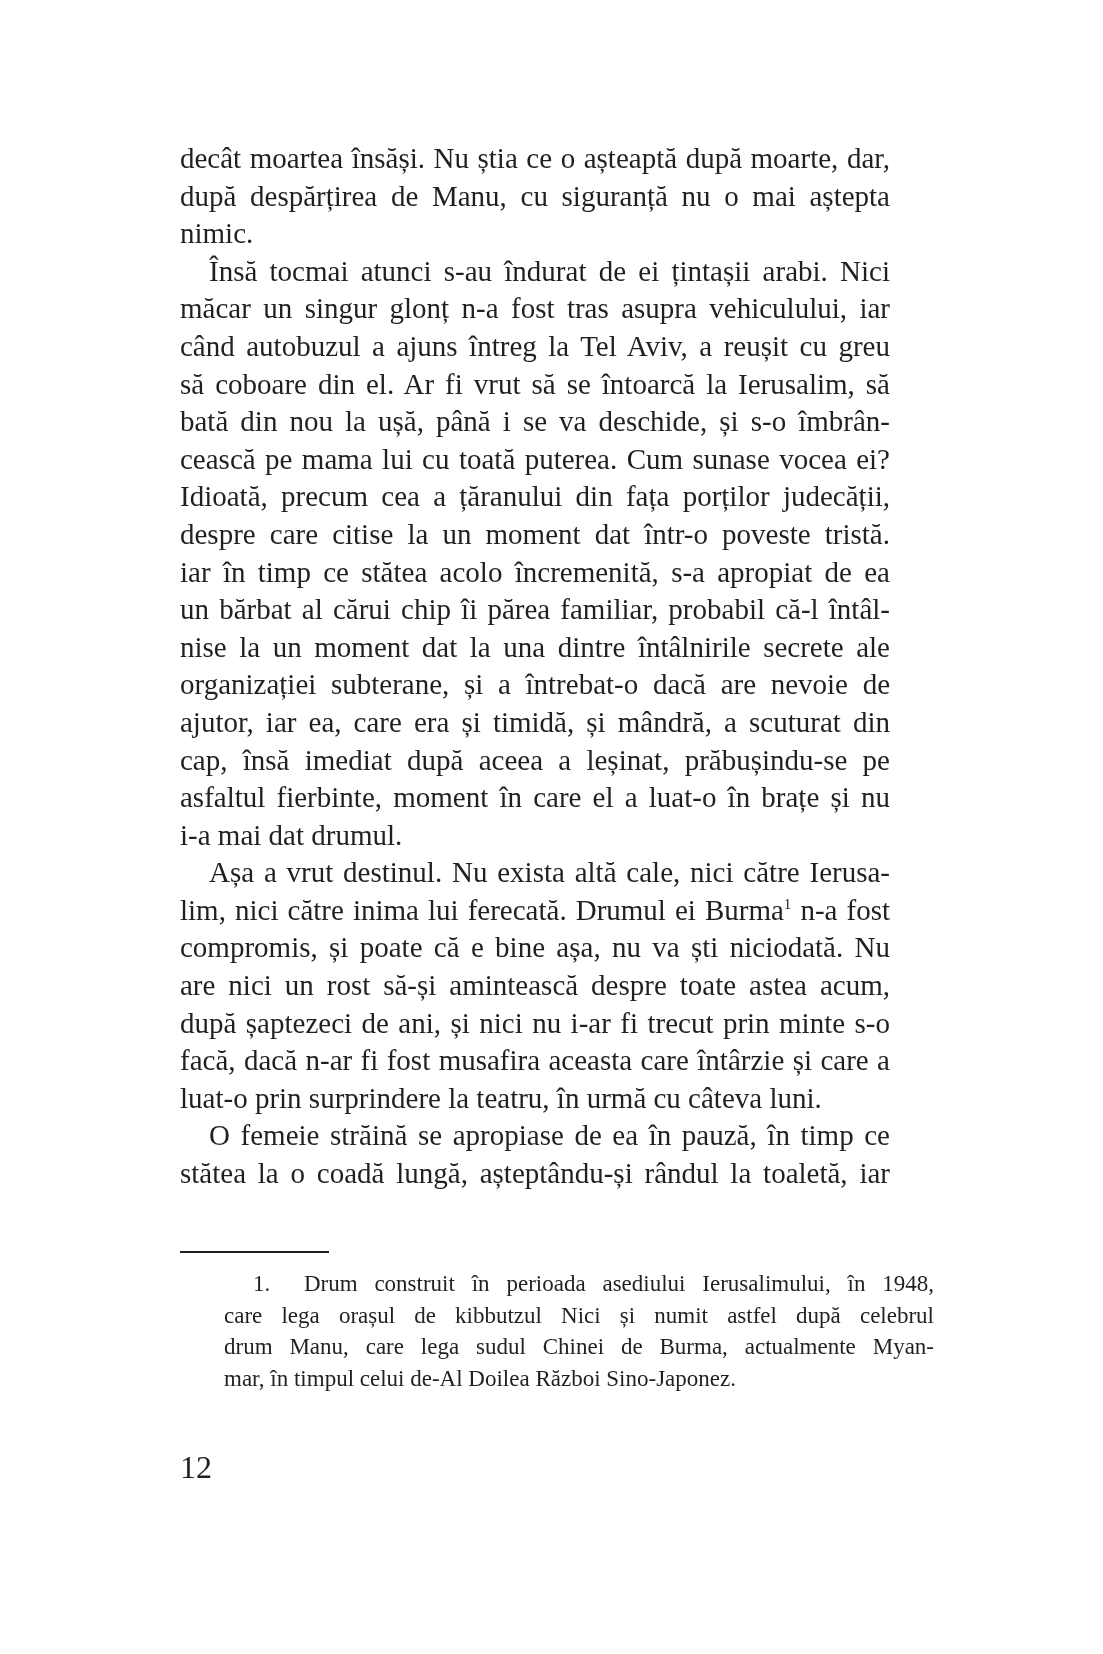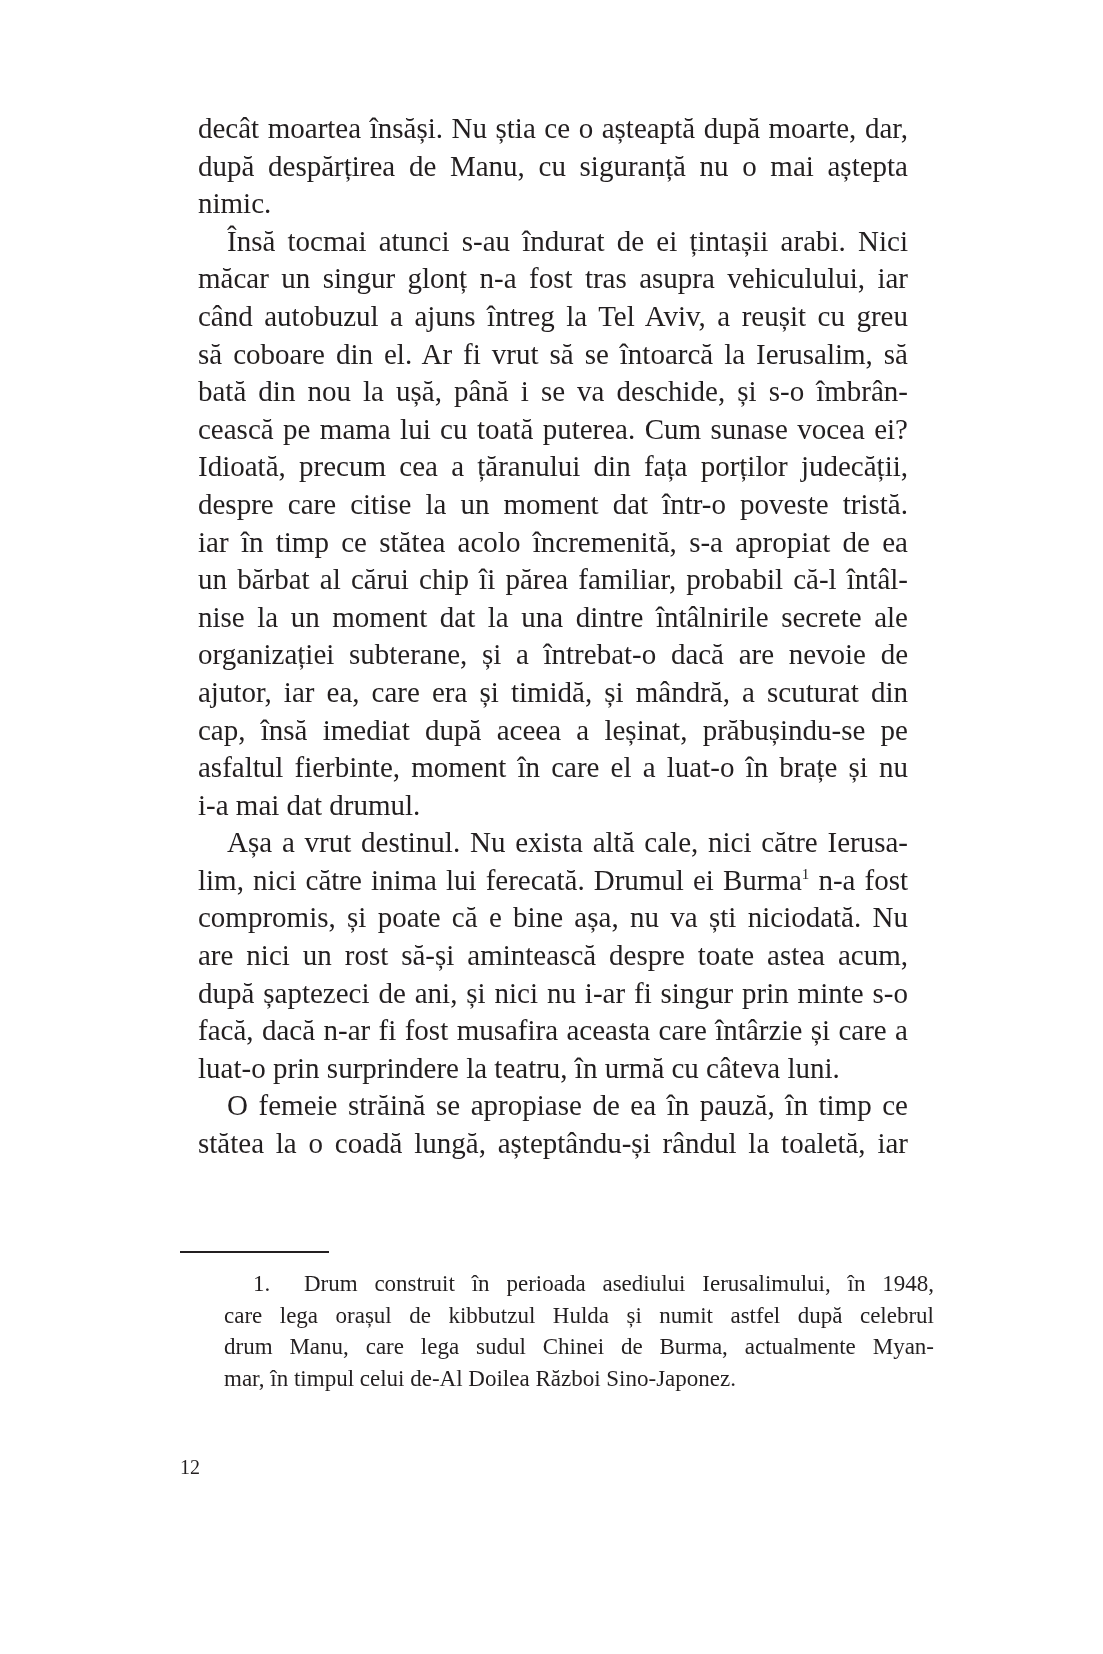--- a/index.html
+++ b/index.html
@@ -3,42 +3,42 @@
   <meta charset="utf-8">
   <style>
     html, body { margin: 0; padding: 0; background: #ffffff; }
     body { width: 1103px; height: 1654px; position: relative; overflow: hidden; }
     .page {
       position: absolute; left: 0; top: 0; width: 1103px; height: 1654px;
       background: #ffffff; color: #231f20;
       font-family: "Liberation Serif", "DejaVu Serif", serif;
     }
     .body-text {
-      position: absolute; left: 180px; top: 110px; width: 710px;
-      font-size: 29px; line-height: 37.6px; margin-left: 18px;
+      position: absolute; left: 180px; top: 140px; width: 710px;
+      font-size: 29px; line-height: 37.6px;
     }
     .line {
       display: block; text-align: justify; text-align-last: justify;
       white-space: nowrap; height: 37.6px; overflow: visible;
     }
     .line.last { text-align-last: left; }
     .line.indent { padding-left: 29px; }
     .footnote-rule {
       position: absolute; left: 180px; top: 1251px; width: 149px; height: 1.5px;
       background: #231f20;
     }
     .footnotes {
       position: absolute; left: 180px; top: 1268px; width: 710px;
       font-size: 23px; line-height: 31.5px; margin-left: 44px;
     }
     .footnotes .line { height: 31.5px; }
     .footnotes .line.indent { padding-left: 29px; }
     .page-number {
       position: absolute; left: 180px; top: 1452px;
-      font-size: 20px; line-height: 30px; text-align: right;
+      font-size: 32px; line-height: 30px; text-align: right;
     }
     sup { font-size: 15px; line-height: 0; vertical-align: super; }
   </style>
 </head>
 <body>
 
 <div class="page">
   <div class="body-text">
 
     <span class="line">decât moartea însăși. Nu știa ce o așteaptă după moarte, dar,</span>
@@ -59,31 +59,31 @@
     <span class="line">organizației subterane, și a întrebat-o dacă are nevoie de</span>
     <span class="line">ajutor, iar ea, care era și timidă, și mândră, a scuturat din</span>
     <span class="line">cap, însă imediat după aceea a leșinat, prăbușindu-se pe</span>
     <span class="line">asfaltul fierbinte, moment în care el a luat-o în brațe și nu</span>
     <span class="line last">i-a mai dat drumul.</span>
 
     <span class="line indent">Așa a vrut destinul. Nu exista altă cale, nici către Ierusa-</span>
     <span class="line"><span>lim, nici către inima lui ferecată. Drumul ei Burma</span><sup>1</sup><span> n-a fost</span></span>
     <span class="line">compromis, și poate că e bine așa, nu va ști niciodată. Nu</span>
     <span class="line">are nici un rost să-și amintească despre toate astea acum,</span>
-    <span class="line">după șaptezeci de ani, și nici nu i-ar fi singur prin minte s-o</span>
+    <span class="line">după șaptezeci de ani, și nici nu i-ar fi trecut prin minte s-o</span>
     <span class="line">facă, dacă n-ar fi fost musafira aceasta care întârzie și care a</span>
     <span class="line last">luat-o prin surprindere la teatru, în urmă cu câteva luni.</span>
 
     <span class="line indent">O femeie străină se apropiase de ea în pauză, în timp ce</span>
     <span class="line">stătea la o coadă lungă, așteptându-și rândul la toaletă, iar</span>
   </div>
 
   <div class="footnote-rule"></div>
 
   <div class="footnotes">
     <span class="line indent"><span>1.</span>&nbsp;&nbsp;<span>Drum construit în perioada asediului Ierusalimului, în 1948,</span></span>
-    <span class="line">care lega orașul de kibbutzul Hulda și numit astfel după celebrul</span>
+    <span class="line">care lega orașul de kibbutzul Nici și numit astfel după celebrul</span>
     <span class="line">drum Manu, care lega sudul Chinei de Burma, actualmente Myan-</span>
     <span class="line last">mar, în timpul celui de-Al Doilea Război Sino-Japonez.</span>
   </div>
 
   <div class="page-number">12</div>
 </div>
 
 </body></html>

